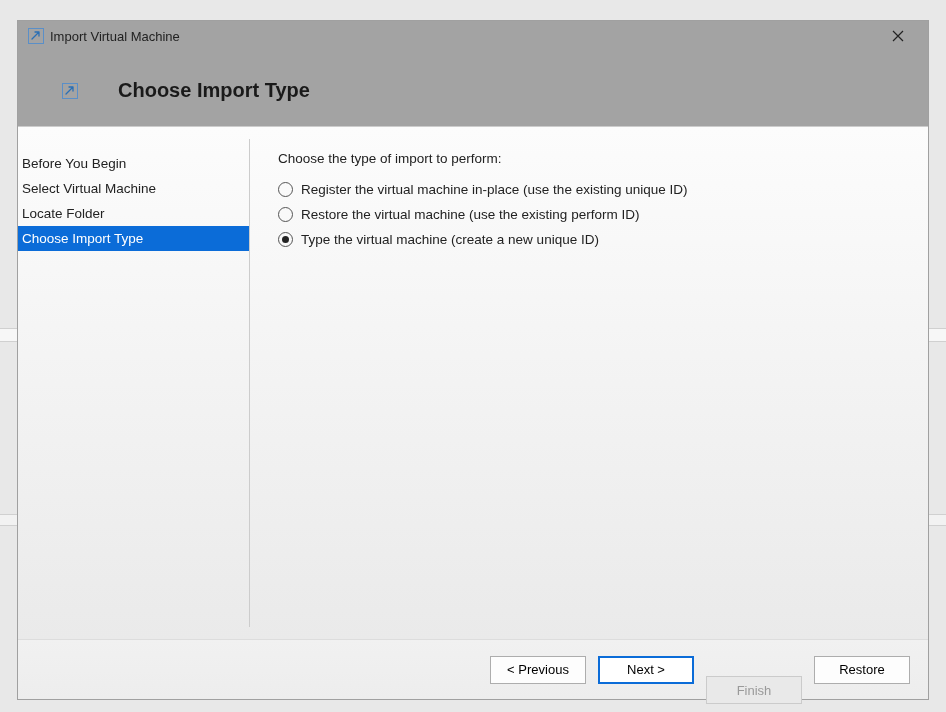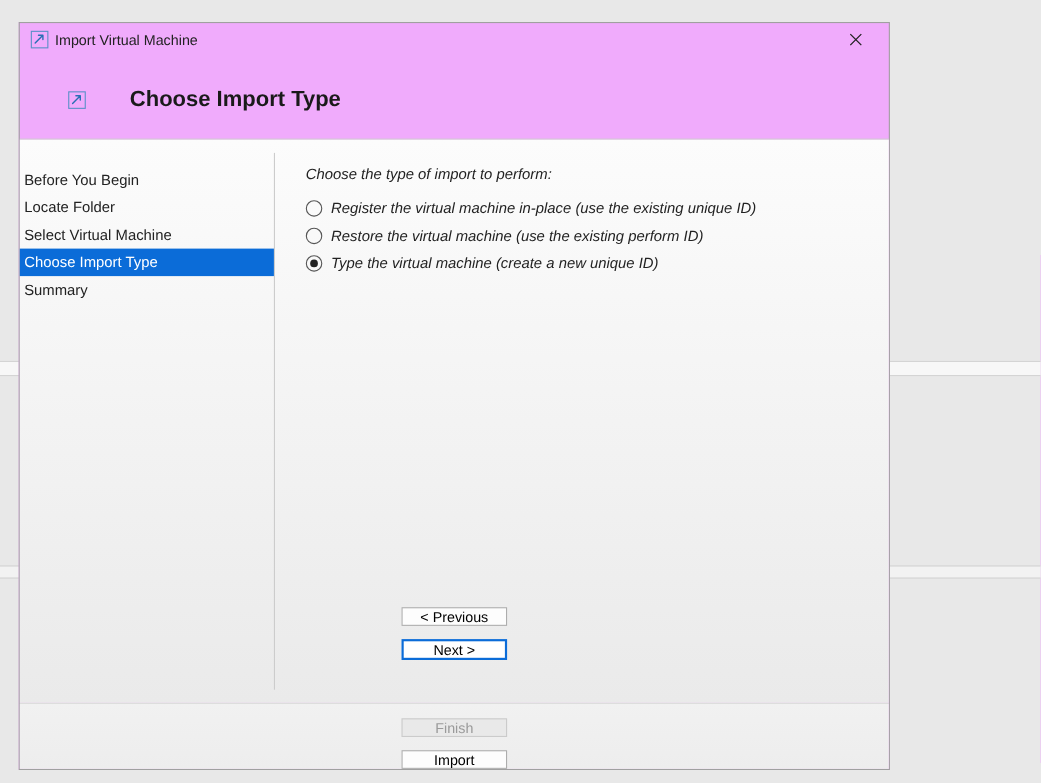--- a/index.html
+++ b/index.html
@@ -23,22 +23,22 @@
       position: absolute;
       left: 0; right: 0;
       top: 514px; height: 12px;
       background: #f2f2f2;
       border-top: 1px solid #d0d0d0;
       border-bottom: 1px solid #d0d0d0;
     }
     .dialog {
       position: absolute;
       left: 17px; top: 20px;
-      width: 792px; height: 680px;
-      background: #f0abfc;
+      width: 912px; height: 680px;
+      background: #a3a3a3;
       border: 1px solid #a0a0a0;
       display: flex;
       flex-direction: column;
     }
     .titlebar {
       height: 30px;
       display: flex;
       align-items: center;
       padding: 0 10px;
       border-bottom: none;
@@ -93,21 +93,20 @@
       cursor: pointer;
       white-space: nowrap;
     }
     .sidebar .step.active {
       background: #0b6cd8;
       color: #fff;
     }
     .content {
       flex: 1;
       padding: 24px 28px;
-      font-style: italic;
     }
     .content .prompt {
       font-size: 13.5px; color: #222;
       margin-bottom: 16px;
     }
     .radio-row {
       display: flex; align-items: center;
       margin-bottom: 10px;
       cursor: pointer;
     }
@@ -128,21 +127,20 @@
     .radio-row span.lbl { font-size: 13.5px; color: #222; }
     .footer {
       height: 60px;
       background: linear-gradient(180deg, #f1f1f1 0%, #ededed 100%);
       display: flex;
       align-items: center;
       justify-content: flex-end;
       padding: 0 18px;
       gap: 12px;
       border-top: 1px solid #ddd;
-      flex-direction: column;
     }
     .footer button {
       min-width: 96px;
       height: 28px;
       font-family: inherit;
       font-size: 13px;
       background: #fdfdfd;
       border: 1px solid #adadad;
       cursor: pointer;
     }
@@ -185,24 +183,23 @@
       <svg viewBox="0 0 12 12">
           <path d="M2 9 L9 2 M9 2 L5 2 M9 2 L9 6" stroke="#2a6fb5" stroke-width="1.3" fill="none" stroke-linecap="round"></path>
         </svg>
     </span>
     <h1>Choose Import Type</h1>
   </div>
 
   <div class="body-region">
     <div class="sidebar">
       <div class="step">Before You Begin</div>
+      <div class="step">Select Virtual Machine</div>
       <div class="step">Locate Folder</div>
-      <div class="step">Select Virtual Machine</div>
       <div class="step active">Choose Import Type</div>
-      <div class="step">Summary</div>
     </div>
 
     <div class="content">
       <div class="prompt">Choose the type of import to perform:</div>
 
       <div class="radio-row">
         <span class="rcircle"></span>
         <span class="lbl">Register the virtual machine in-place (use the existing unique ID)</span>
       </div>
       <div class="radio-row">
@@ -215,16 +212,16 @@
           </span>
         <span class="lbl">Type the virtual machine (create a new unique ID)</span>
       </div>
     </div>
   </div>
 
   <div class="footer">
     <button>&lt; Previous</button>
     <button class="primary">Next &gt;</button>
     <button class="disabled">Finish</button>
-    <button>Import</button>
+    <button>Restore</button>
   </div>
 
 </div>
 
 </body></html>

